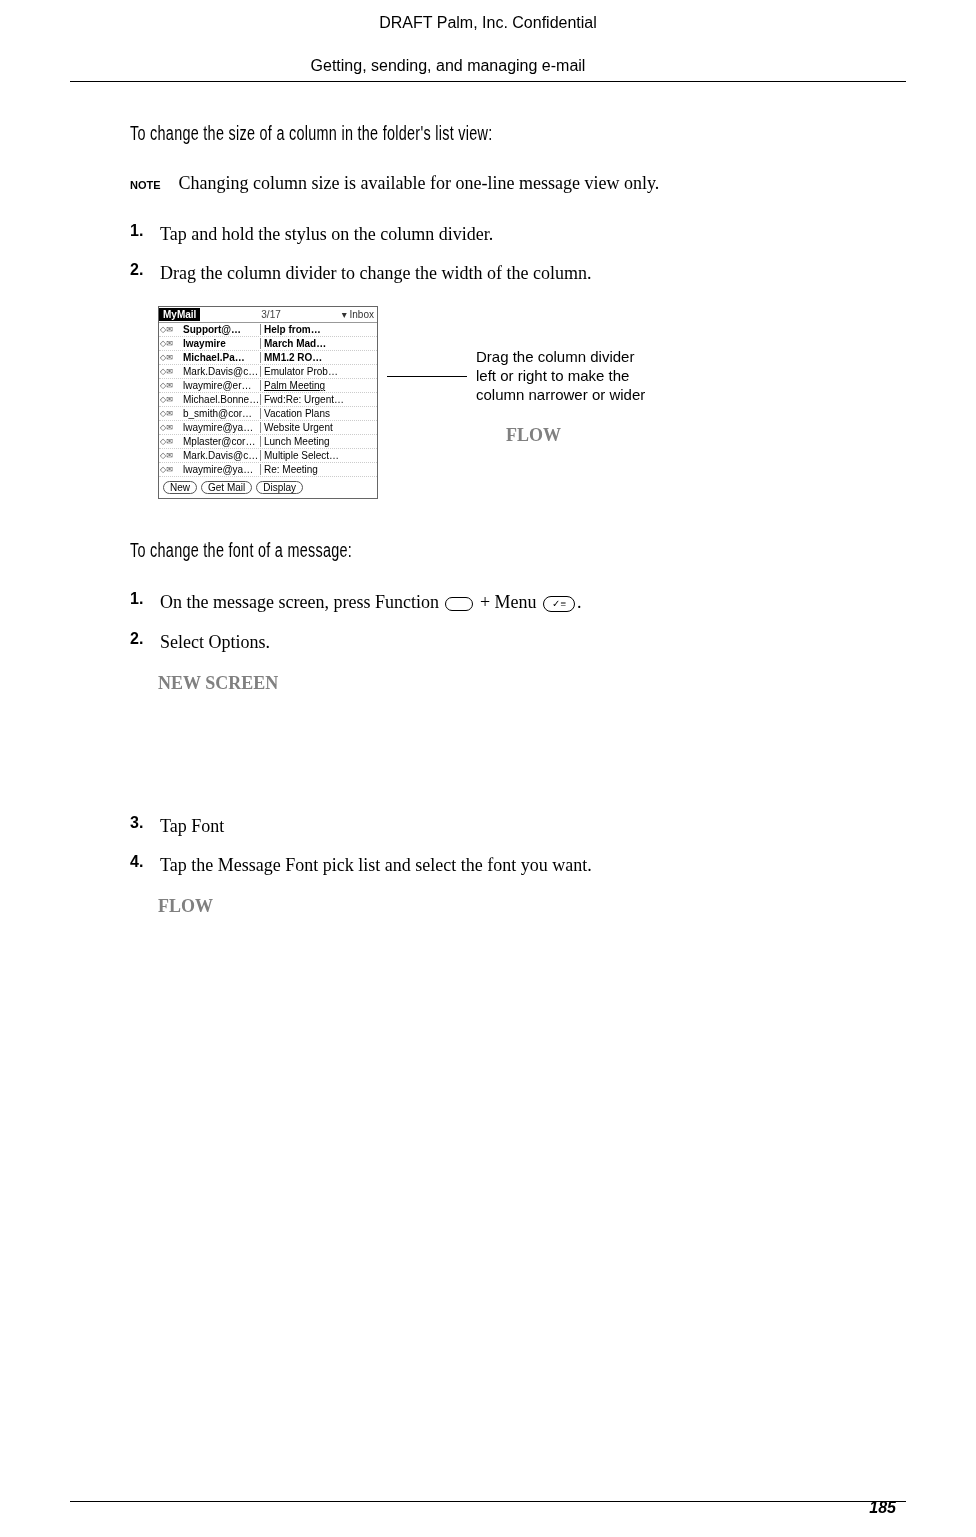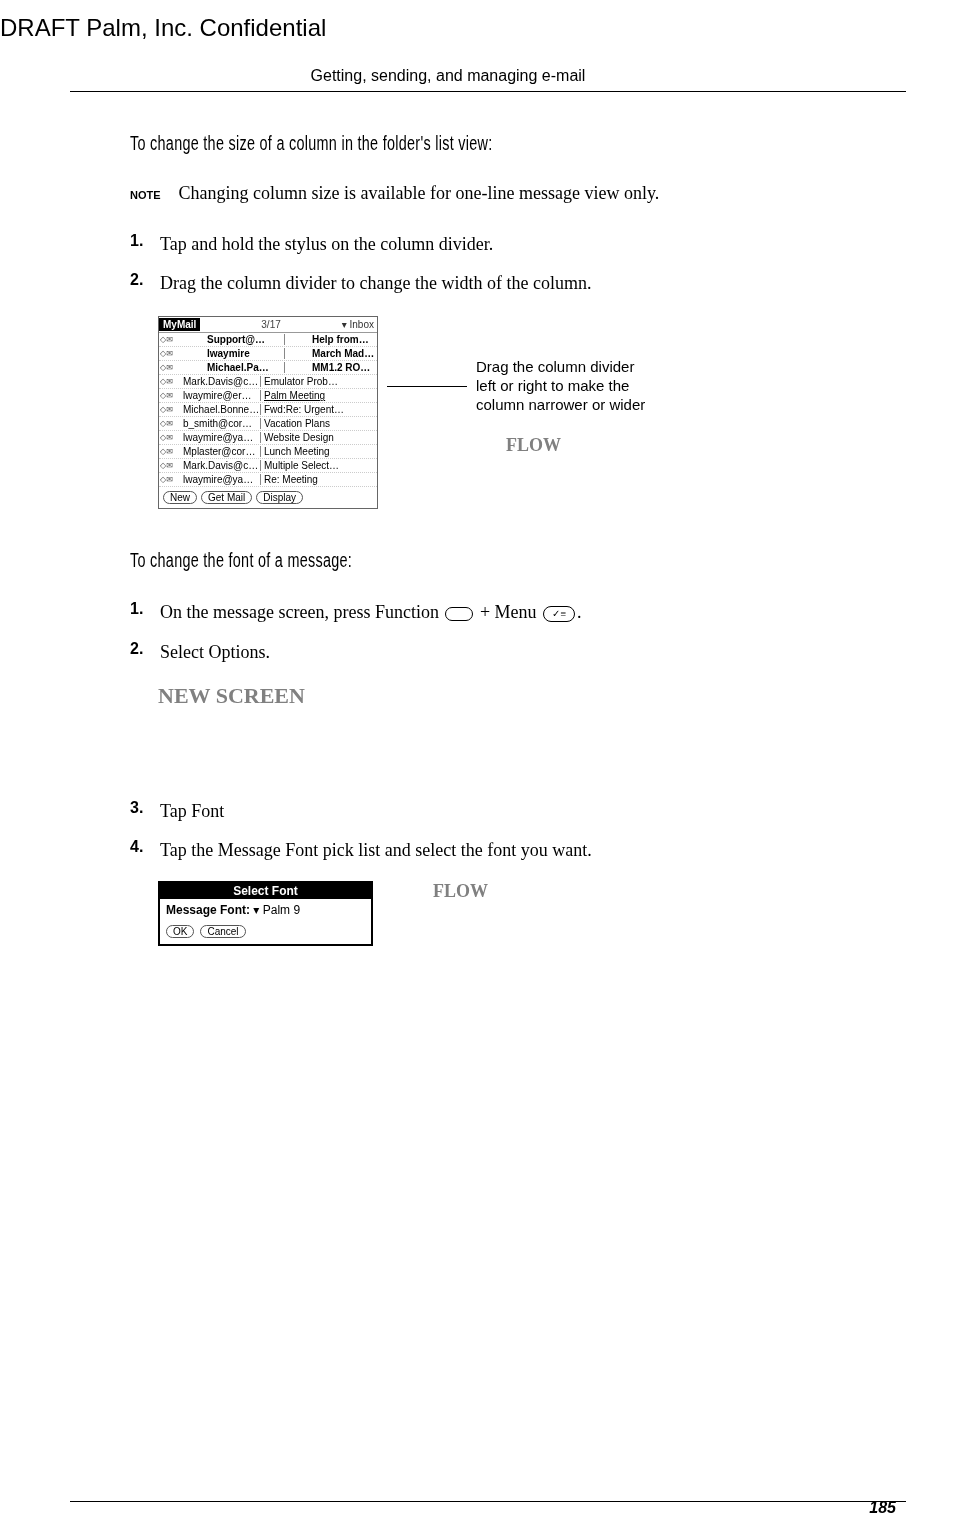--- a/index.html
+++ b/index.html
@@ -5,22 +5,23 @@
     * { margin: 0; padding: 0; box-sizing: border-box; }
     body {
       font-family: Georgia, 'Times New Roman', serif;
       background: #fff;
       width: 976px;
       height: 1537px;
       position: relative;
       color: #000;
     }
     .draft-header {
-      font-family: Arial, Helvetica, sans-serif;
-      font-size: 24px;
+      text-align: center;
+      font-family: Arial, Helvetica, sans-serif;
+      font-size: 16px;
       padding-top: 14px;
       padding-bottom: 25px;
     }
     .page-header {
       text-align: center;
       font-family: Arial, Helvetica, sans-serif;
       font-size: 16px;
       padding-right: 80px;
       padding-bottom: 6px;
     }
@@ -126,21 +127,21 @@
       border-right: 1px solid #888;
       padding-right: 2px;
     }
     .list-row .subject {
       flex: 1;
       overflow: hidden;
       white-space: nowrap;
       font-size: 10px;
       padding-left: 3px;
     }
-    .list-row.bold .sender, .list-row.bold .subject { font-weight: bold; margin-left: 24px; }
+    .list-row.bold .sender, .list-row.bold .subject { font-weight: bold; }
     .list-row.underline .subject { text-decoration: underline; }
     .device-buttons {
       display: flex;
       gap: 4px;
       padding: 4px;
     }
     .pill-btn {
       border: 1px solid #555;
       border-radius: 8px;
       padding: 0 6px;
@@ -191,22 +192,22 @@
       vertical-align: middle;
       margin: 0 2px;
       font-size: 10px;
       text-align: center;
       line-height: 13px;
     }
     .new-screen {
       font-family: Georgia, serif;
       font-weight: bold;
       color: #808080;
-      font-size: 22px;
-      margin: 18px 0 90px 28px;
+      font-size: 18px;
+      margin: 18px 0 120px 28px;
     }
     .dialog-block {
       display: flex;
       align-items: flex-start;
       margin: 18px 0 0 28px;
       gap: 60px;
     }
     .select-font-dialog {
       width: 215px;
       border: 2px solid #000;
@@ -325,21 +326,21 @@
             <span class="subject">Fwd:Re: Urgent…</span>
           </div>
           <div class="list-row">
             <span class="icons">◇✉</span>
             <span class="sender">b_smith@cor…</span>
             <span class="subject">Vacation Plans</span>
           </div>
           <div class="list-row">
             <span class="icons">◇✉</span>
             <span class="sender">lwaymire@ya…</span>
-            <span class="subject">Website Design</span>
+            <span class="subject">Website Urgent</span>
           </div>
           <div class="list-row">
             <span class="icons">◇✉</span>
             <span class="sender">Mplaster@cor…</span>
             <span class="subject">Lunch Meeting</span>
           </div>
           <div class="list-row">
             <span class="icons">◇✉</span>
             <span class="sender">Mark.Davis@c…</span>
             <span class="subject">Multiple Select…</span>
@@ -382,33 +383,19 @@
   <div class="step">
     <span class="step-num">3.</span>
     <span class="step-text">Tap Font</span>
   </div>
   <div class="step">
     <span class="step-num">4.</span>
     <span class="step-text">Tap the Message Font pick list and select the font you want.</span>
   </div>
 
   <div class="dialog-block">
-    <div class="select-font-dialog">
-      <div class="dialog-title">Select Font</div>
-      <div class="dialog-body">
-        <span class="dialog-field-label">Message Font:</span>
-        <span>
-          <span>▾</span>
-          <span>Palm 9</span>
-        </span>
-      </div>
-      <div class="dialog-buttons">
-        <span class="pill-btn">OK</span>
-        <span class="pill-btn">Cancel</span>
-      </div>
-    </div>
     <div class="flow-label-2">FLOW</div>
   </div>
 
 </div>
 
 <hr class="footer-rule">
 <div class="page-num">185</div>
 
 </body></html>

